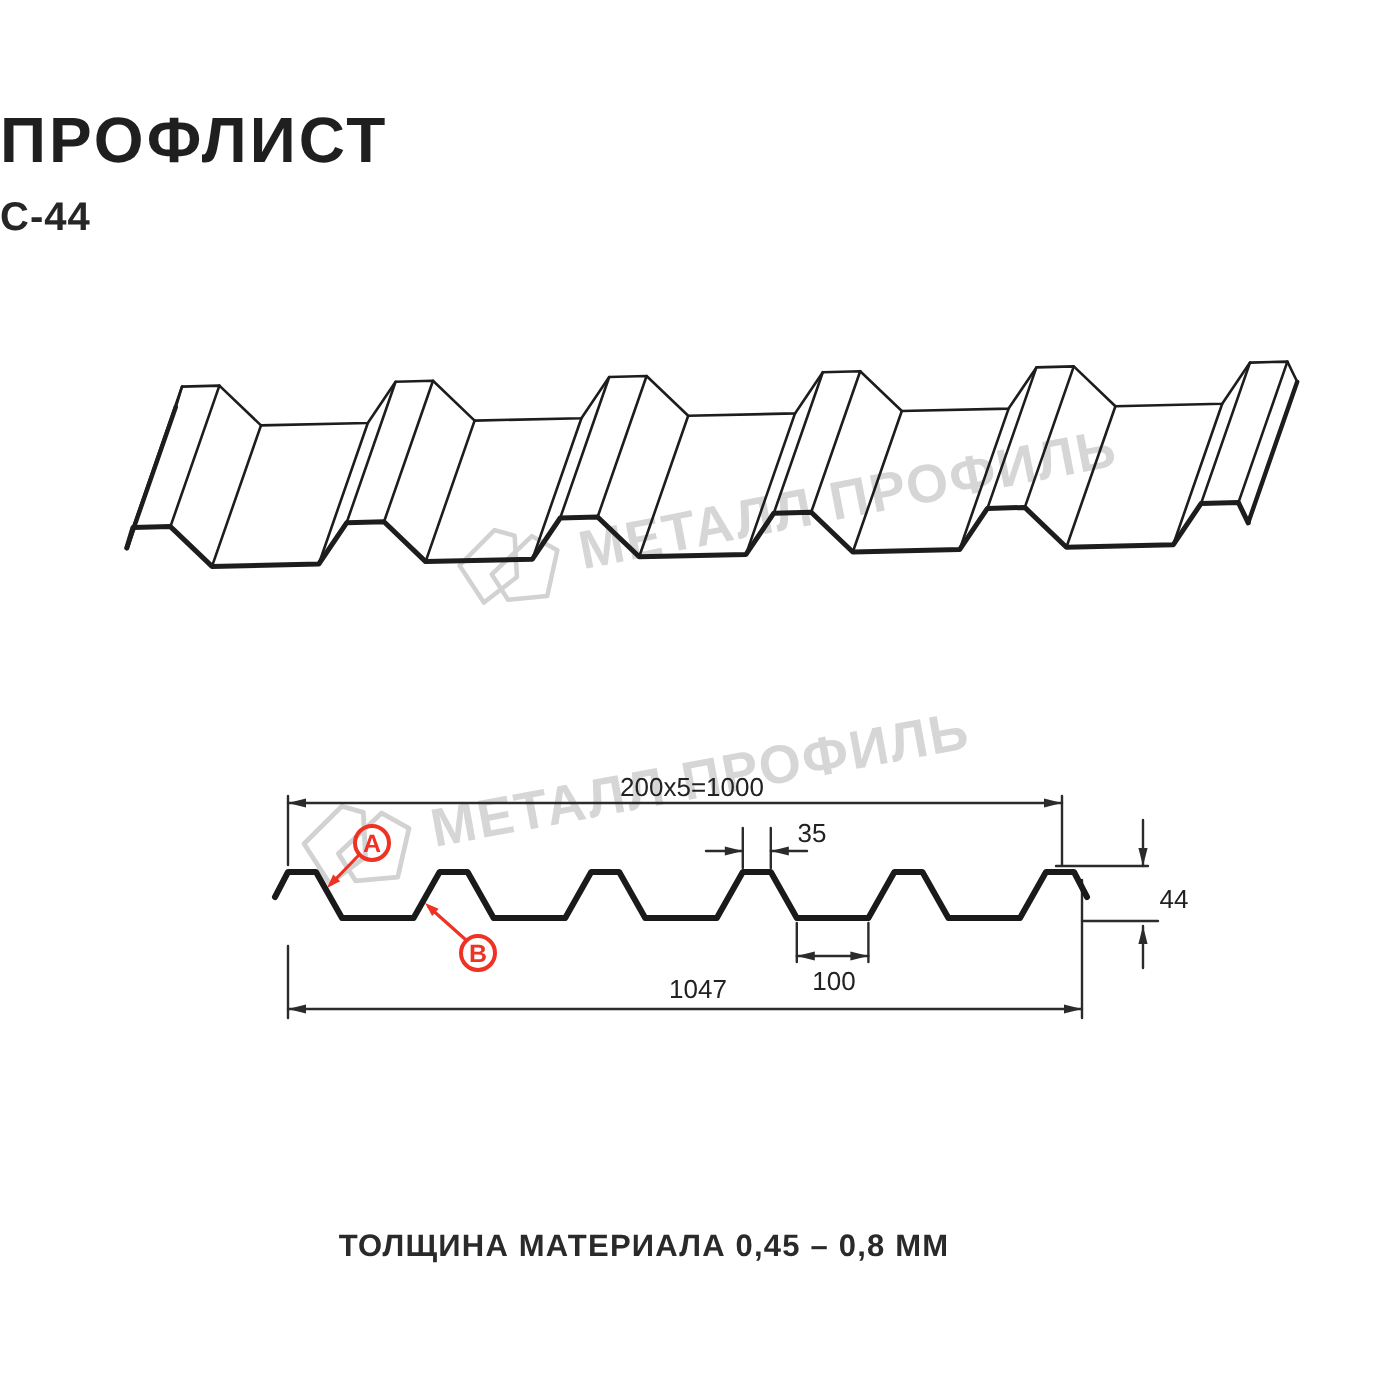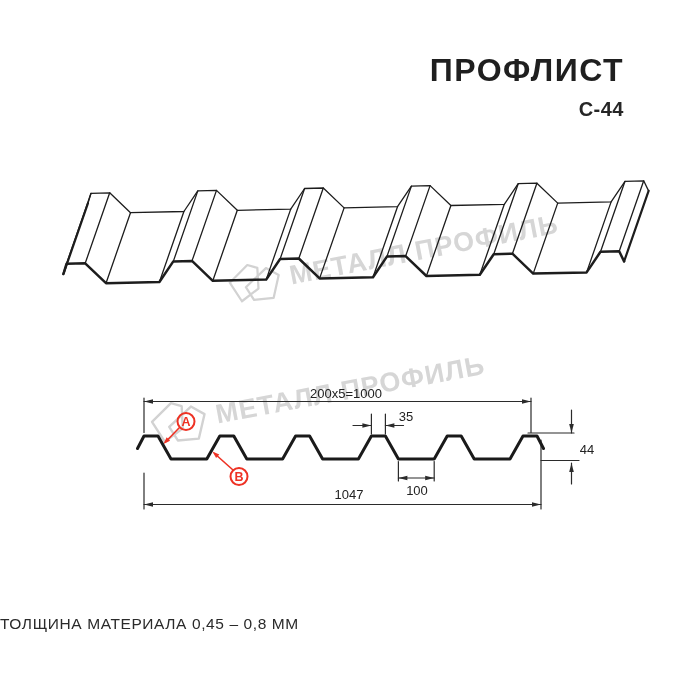--- a/index.html
+++ b/index.html
@@ -1,28 +1,28 @@
 <!DOCTYPE html>
 <html style="--red: #ee3224; --wm: #d6d6d6; --bg: #ffffff;"><head>
 <meta charset="utf-8">
 <style>
   html,body{margin:0;padding:0;background:#fff;}
   #canvas{
     position:relative;width:700px;height:700px;background:var(--bg,#fff);
     font-family:"Liberation Sans",sans-serif;overflow:hidden;
   }
-  .hdr{position:absolute;left:0;top:52px;width:624px;text-align:right;z-index:3;}
+  .hdr{position:absolute;left:0;top:52px;width:624px;text-align:left;z-index:3;}
   .title{
     font-size:32px;font-weight:bold;letter-spacing:1.5px;color:#1f1f1f;margin:0;
     font-family:"Liberation Sans",sans-serif;
   }
   .subtitle{font-size:20px;font-weight:bold;color:#262626;margin-top:9px;letter-spacing:.5px;}
   .footer{
-    position:absolute;left:0;top:615px;width:644px;z-index:3;
-    font-size:15.5px;font-weight:normal;letter-spacing:.6px;color:#2a2a2a;
+    position:absolute;left:0;top:615px;width:644px;text-align:center;z-index:3;
+    font-size:15.5px;font-weight:bold;letter-spacing:.6px;color:#2a2a2a;
   }
   .wm{
     position:absolute;display:flex;align-items:center;gap:8px;z-index:1;
     transform-origin:0 50%;pointer-events:none;
   }
   .wm-text{
     font-size:27px;font-weight:bold;letter-spacing:1px;white-space:nowrap;
     color:var(--wm,#d6d6d6);
   }
   .wm1{left:227px;top:266px;transform:rotate(-11deg);}

